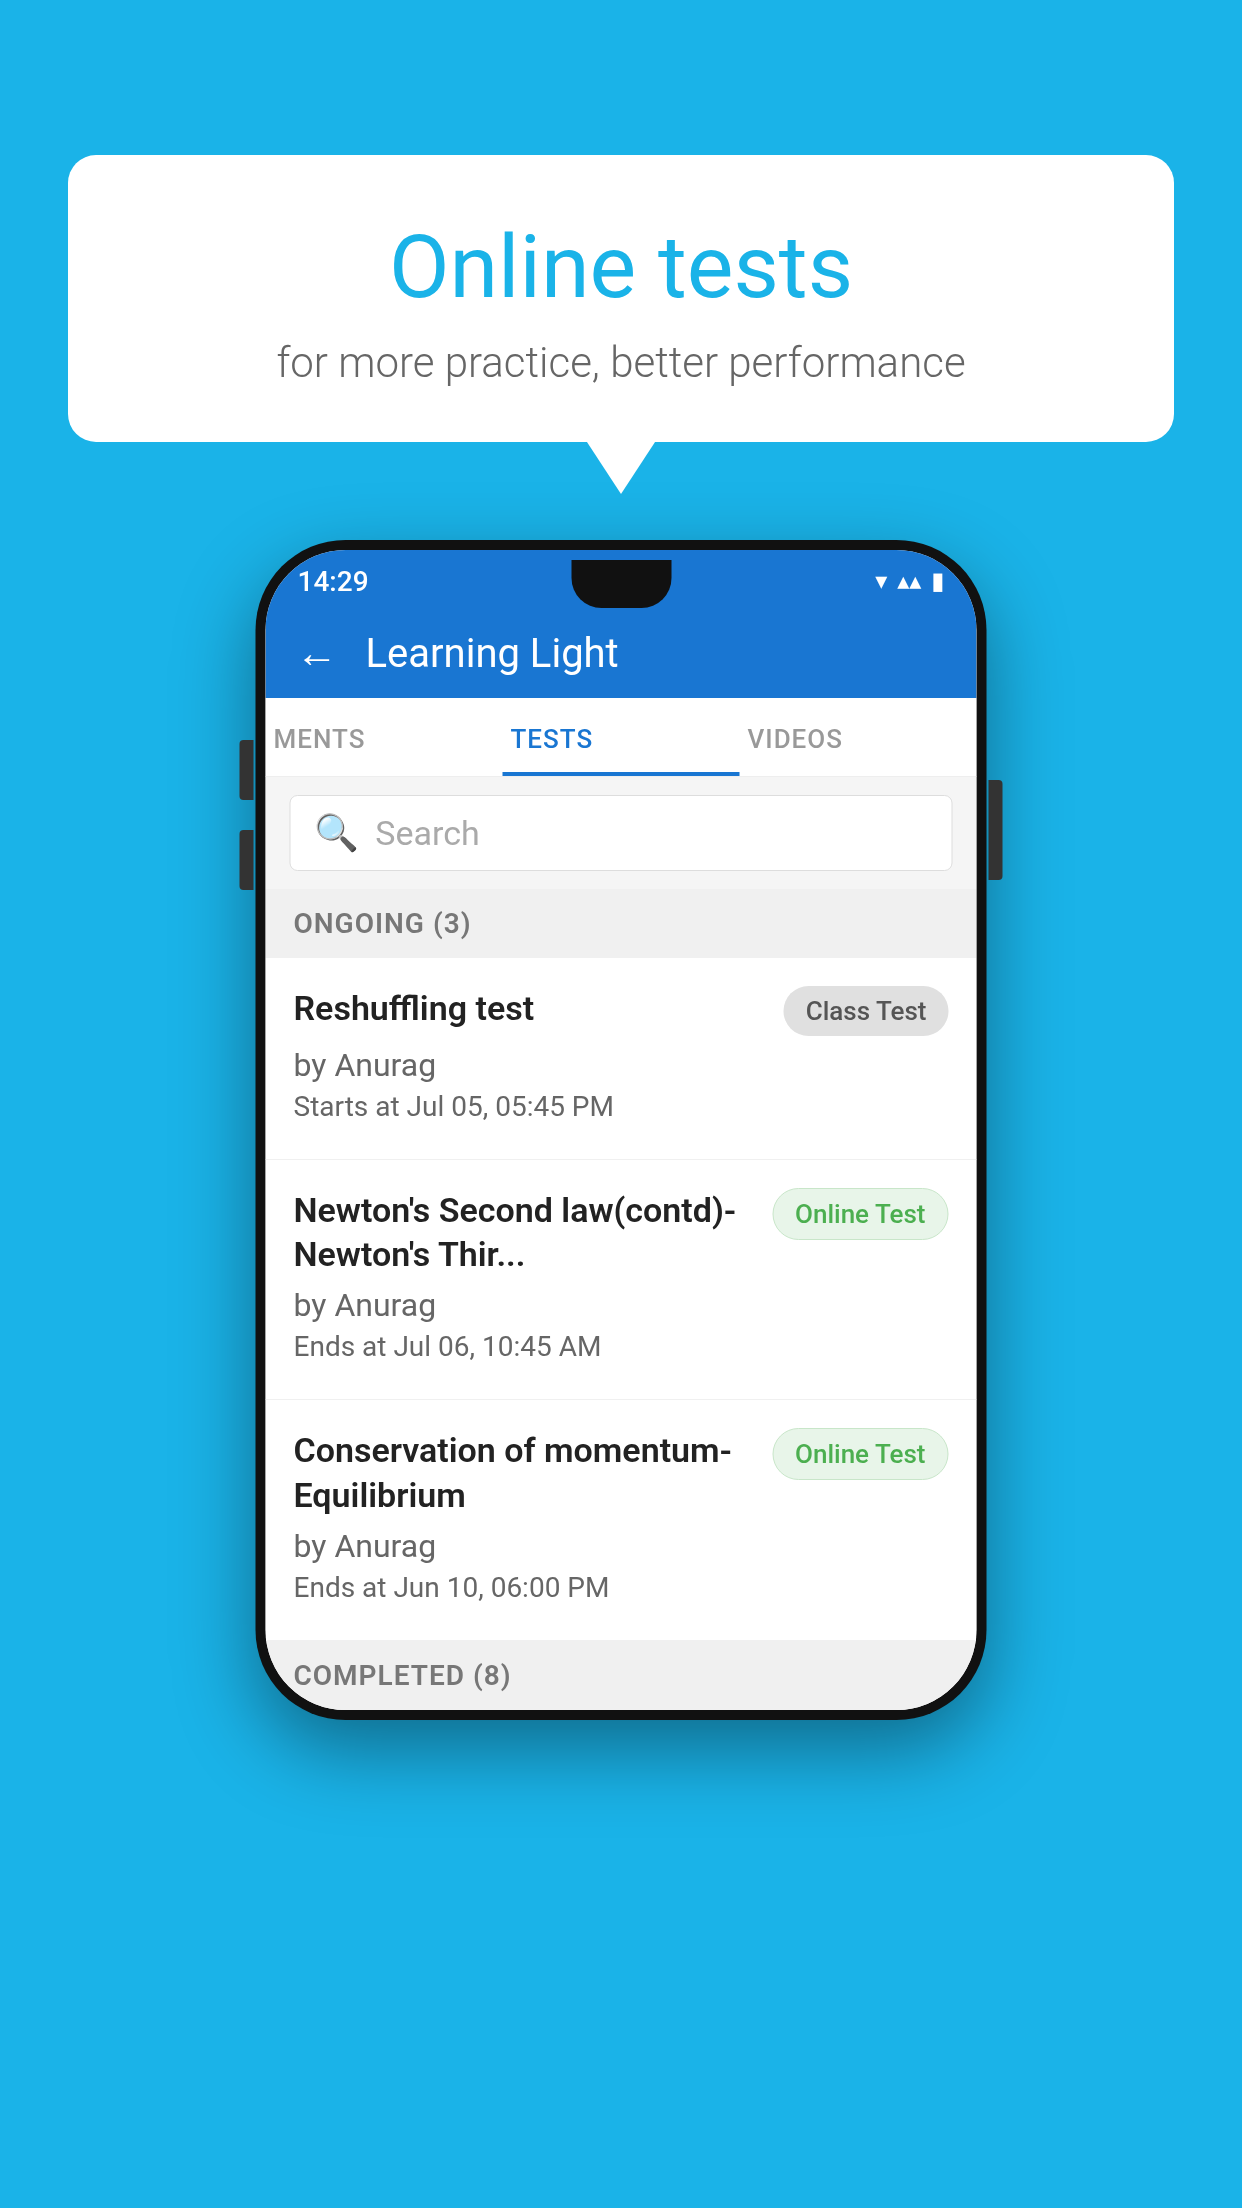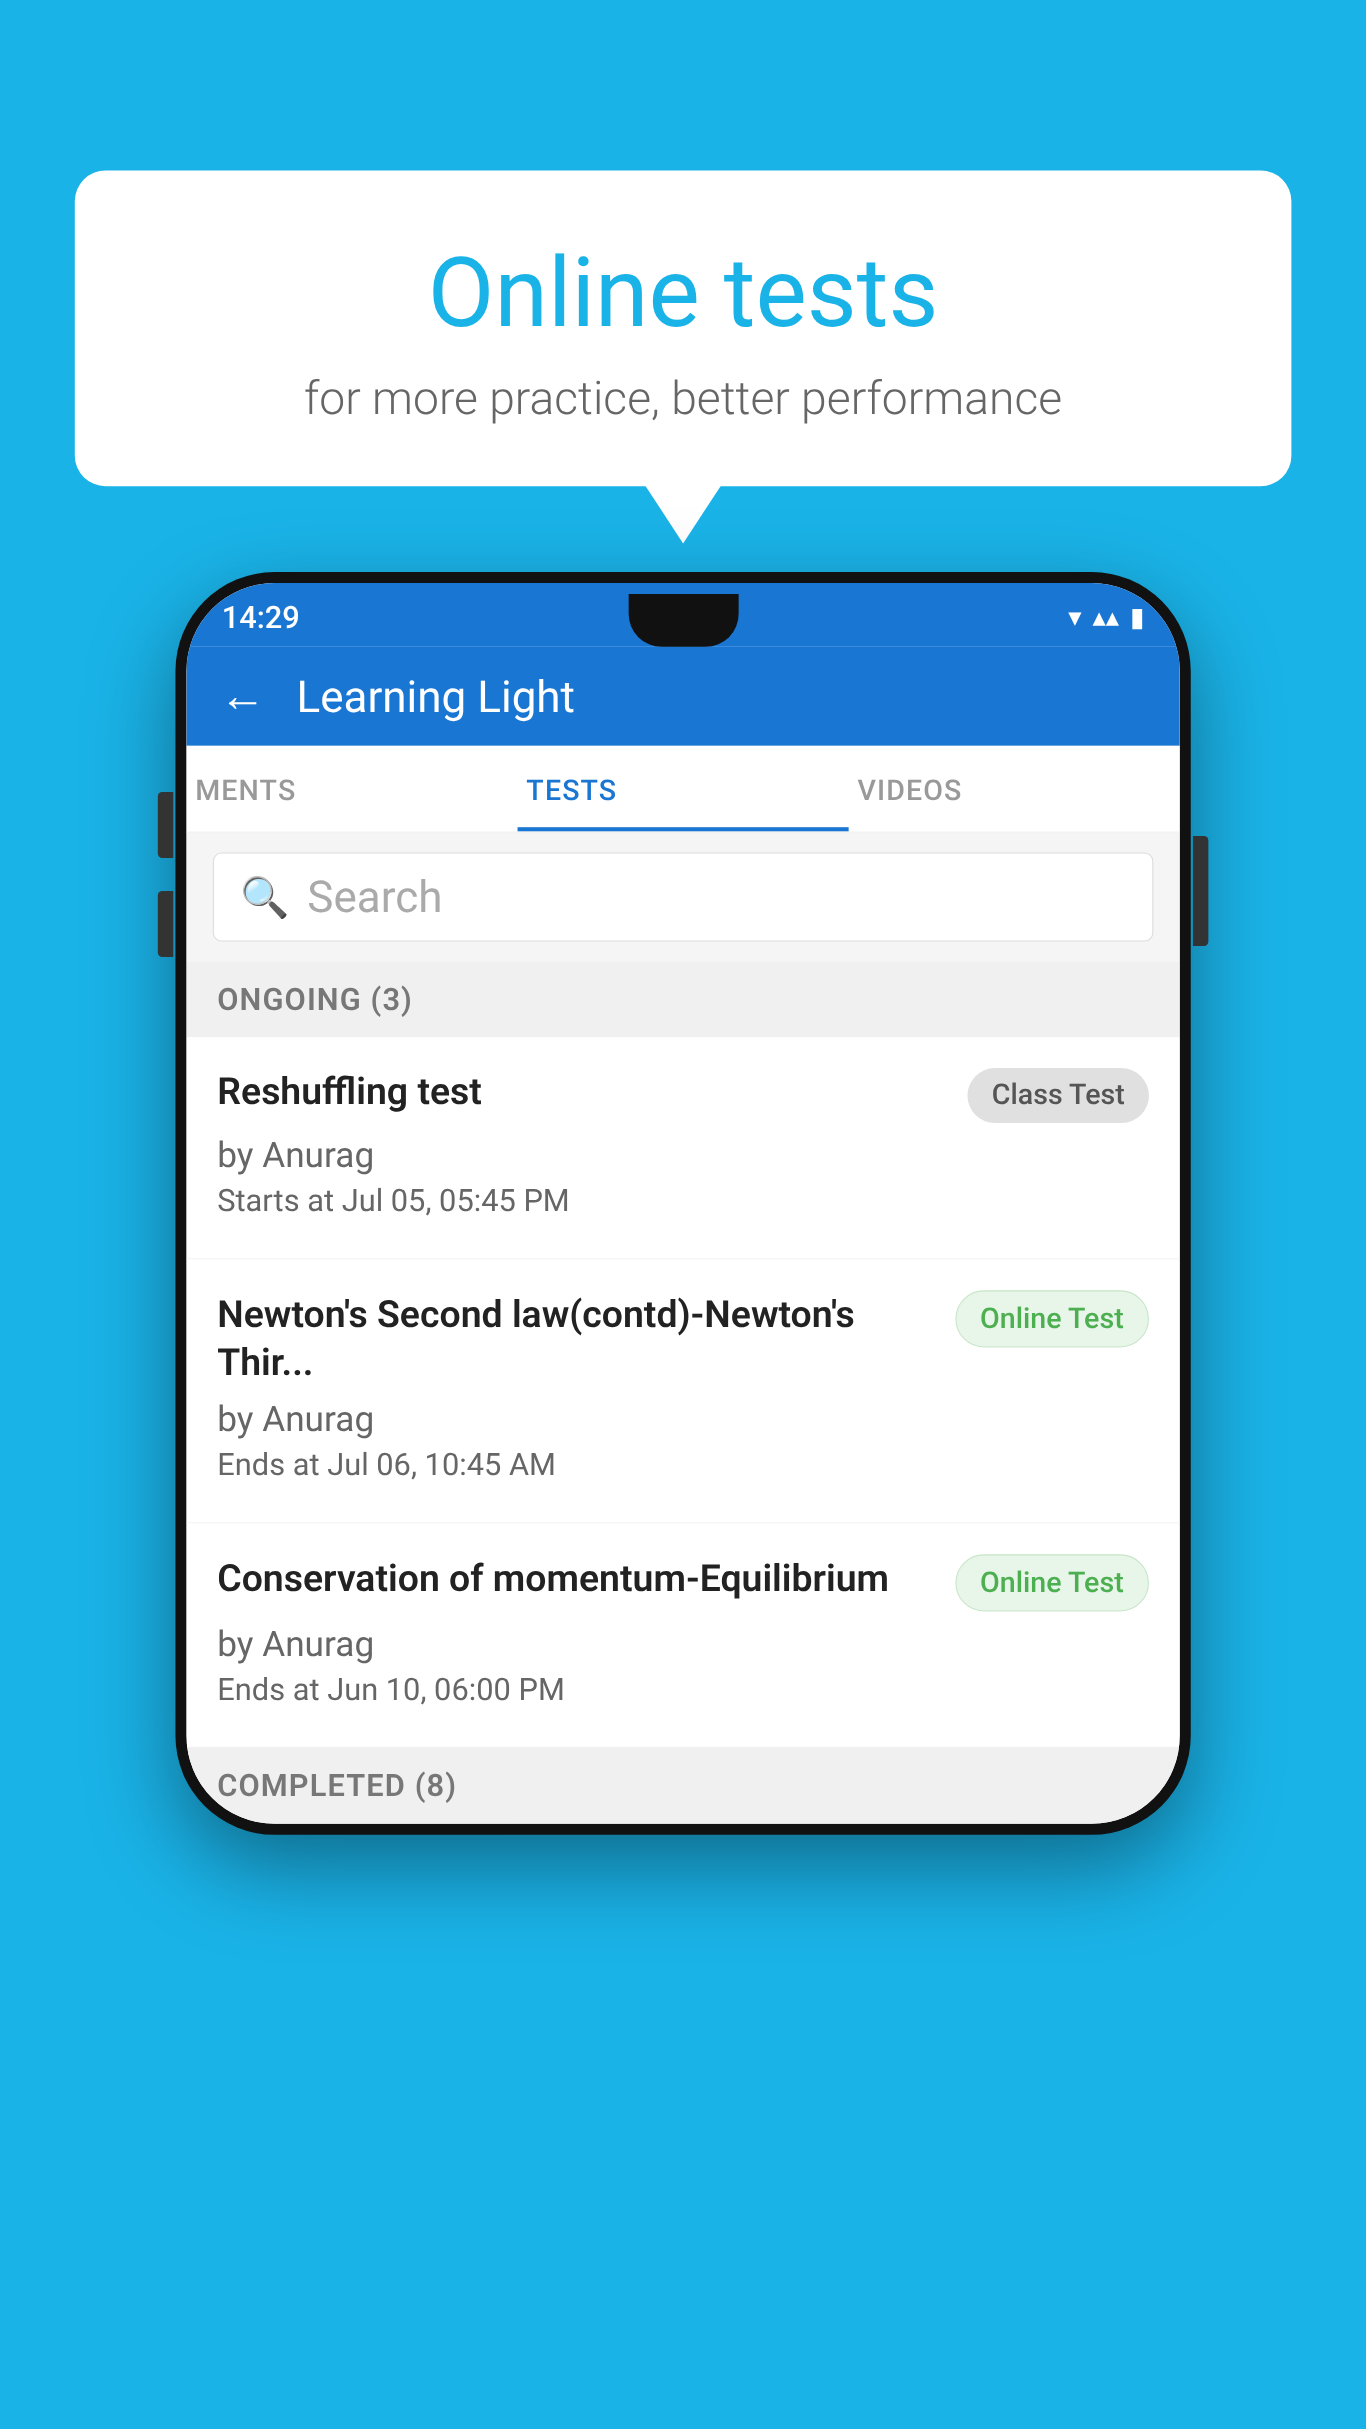--- a/index.html
+++ b/index.html
@@ -47,24 +47,24 @@
 
     .bubble-subtitle {
       font-size: 42px;
       color: #666;
       font-weight: 300;
     }
 
     
     .phone-container {
       position: absolute;
-      top: 520px;
+      top: 540px;
       left: 50%;
       transform: translateX(-50%);
-      width: 923px;
+      width: 731px;
     }
 
     .phone-frame {
       position: relative;
       background: #111;
       border-radius: 90px;
       padding: 10px;
       box-shadow: 0 30px 80px rgba(0,0,0,0.4);
     }
 
@@ -186,21 +186,21 @@
       gap: 16px;
     }
 
     .search-icon-svg {
       color: #999;
       font-size: 36px;
     }
 
     .search-placeholder {
       color: #aaa;
-      font-size: 40px;
+      font-size: 34px;
     }
 
     
     .section-header {
       background: #f0f0f0;
       padding: 18px 28px;
       font-size: 28px;
       font-weight: 600;
       color: #777;
       letter-spacing: 1px;

